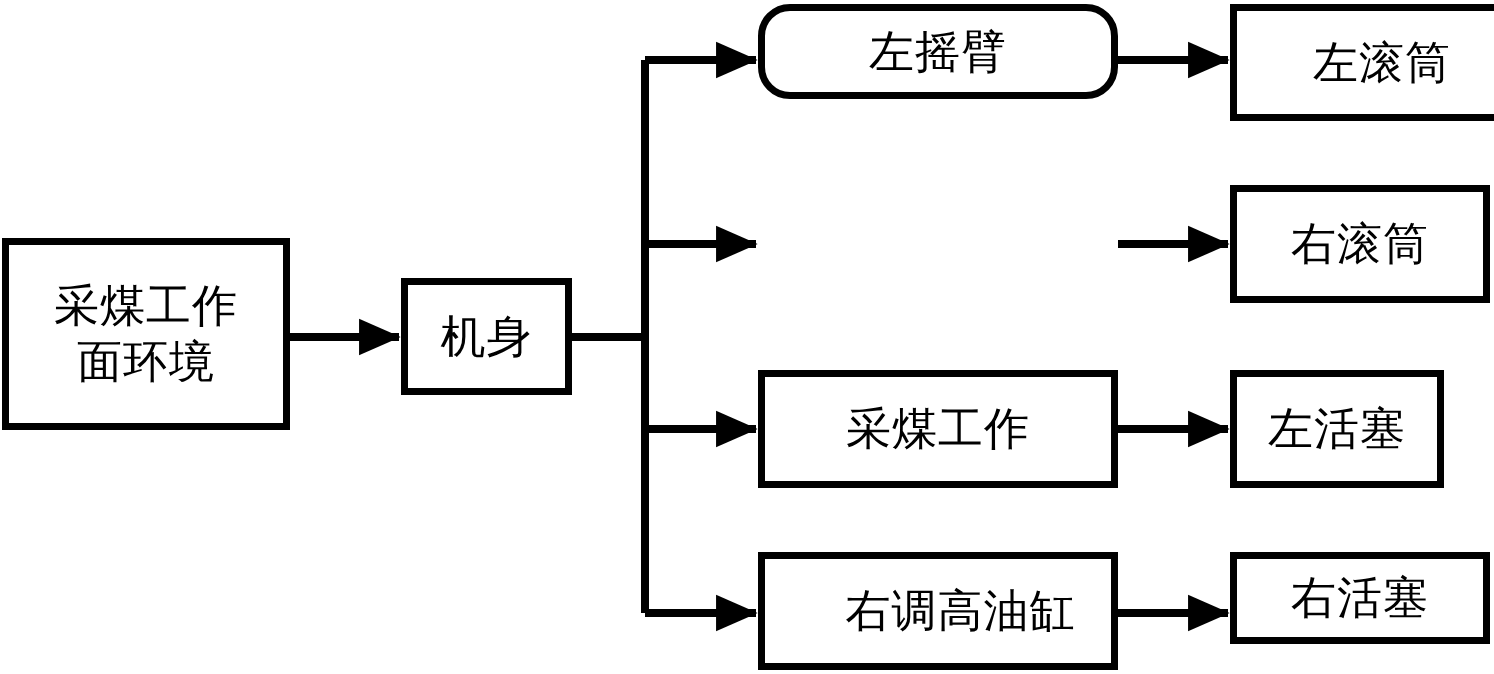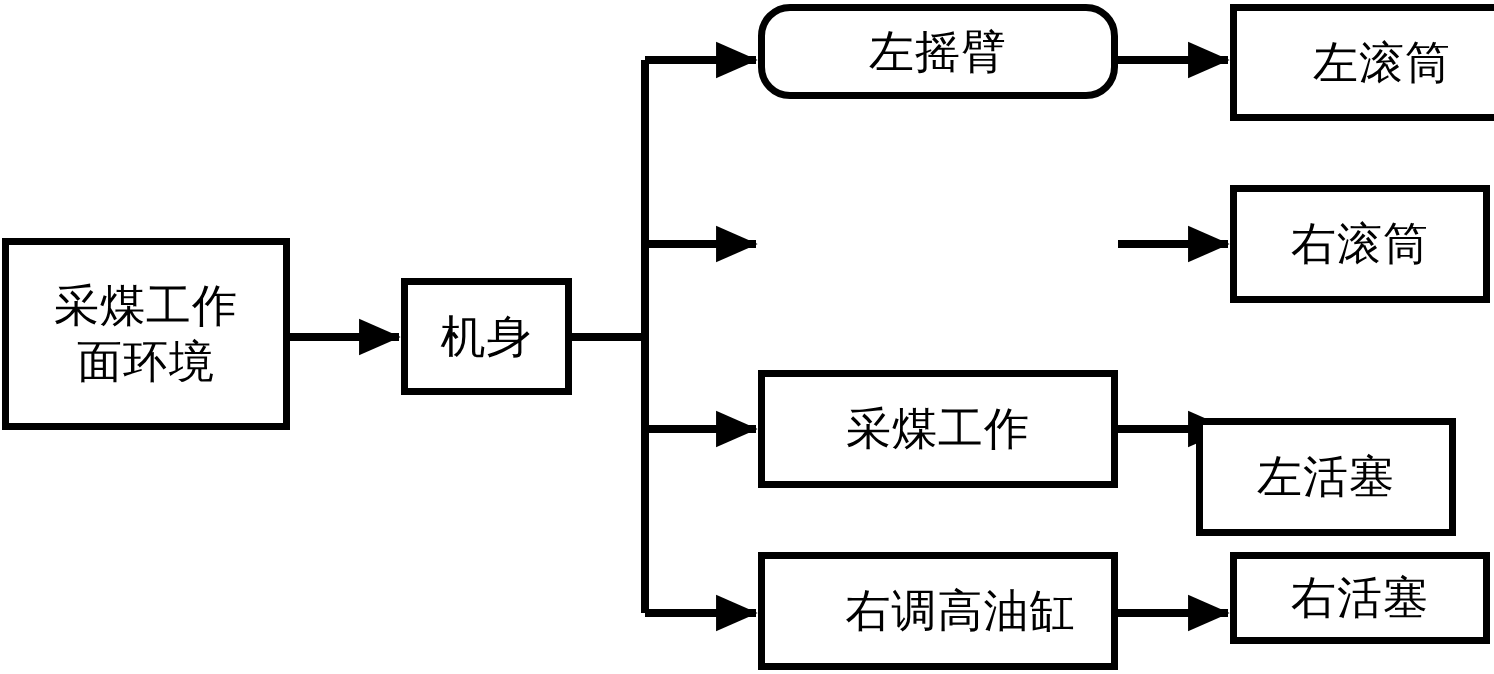--- a/index.html
+++ b/index.html
@@ -122,21 +122,21 @@
   </div>
 
   <div class="node" id="node-left-drum" style="left: 1230px; top: 4px; width: 304px; height: 117px;">
     <span class="node-label">左滚筒</span>
   </div>
 
   <div class="node" id="node-right-drum" style="left: 1230px; top: 185px; width: 260px; height: 118px;">
     <span class="node-label">右滚筒</span>
   </div>
 
-  <div class="node" id="node-left-piston" style="left: 1196px; top: 370px; width: 260px; height: 118px; margin-top: 48px;">
+  <div class="node" id="node-left-piston" style="left: 1230px; top: 370px; width: 214px; height: 118px;">
     <span class="node-label">左活塞</span>
   </div>
 
   <div class="node" id="node-right-piston" style="left: 1230px; top: 552px; width: 260px; height: 92px;">
     <span class="node-label">右活塞</span>
   </div>
 
 </div>
 
 </body></html>

